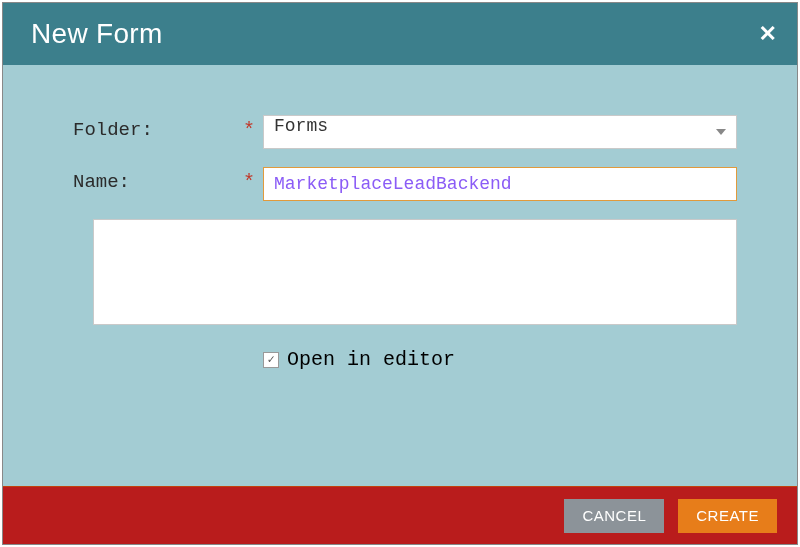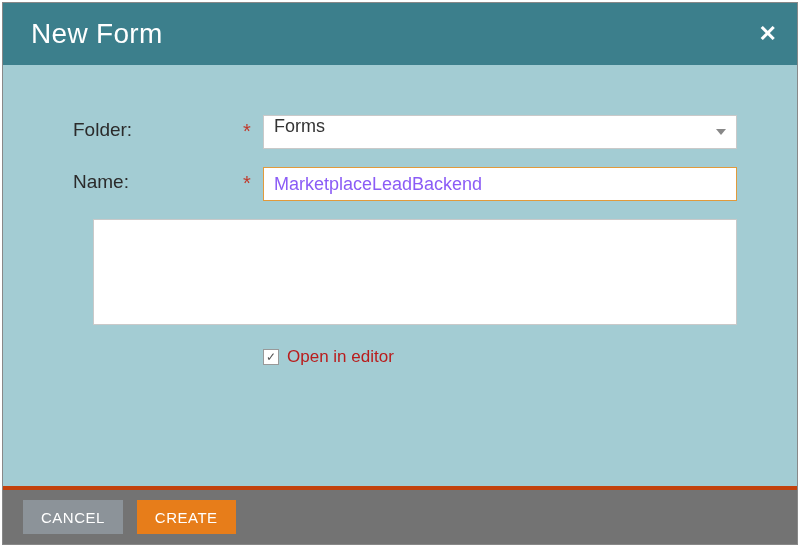--- a/index.html
+++ b/index.html
@@ -34,20 +34,21 @@
     }
     .close-icon {
       font-size: 22px;
       font-weight: bold;
       cursor: pointer;
       line-height: 1;
     }
     .body {
       flex: 1;
       padding: 50px 60px 36px 70px;
+      font-family: Liberation Mono, monospace;
     }
     .row {
       display: flex;
       align-items: flex-start;
       margin-bottom: 18px;
     }
     .label {
       width: 170px;
       font-size: 19px;
       color: #2b2b2b;
@@ -121,29 +122,30 @@
       background: #fff;
       border: 1px solid #999;
       display: inline-flex;
       align-items: center;
       justify-content: center;
       font-size: 12px;
       color: #555;
       line-height: 1;
     }
     .checkbox-label {
-      font-size: 17px;
-      color: #b91c1c;
+      font-size: 20px;
+      color: #000000;
     }
     .footer {
-      background: #737373;
-      border-top: 4px solid #c2410c;
+      background: #b91c1c;
+      border-top: 1px solid #c2410c;
       height: 58px;
       display: flex;
       align-items: center;
+      justify-content: flex-end;
       padding: 0 20px;
       gap: 14px;
     }
     .btn {
       height: 34px;
       padding: 0 18px;
       border: none;
       font-size: 15px;
       letter-spacing: 0.5px;
       color: #fff;

